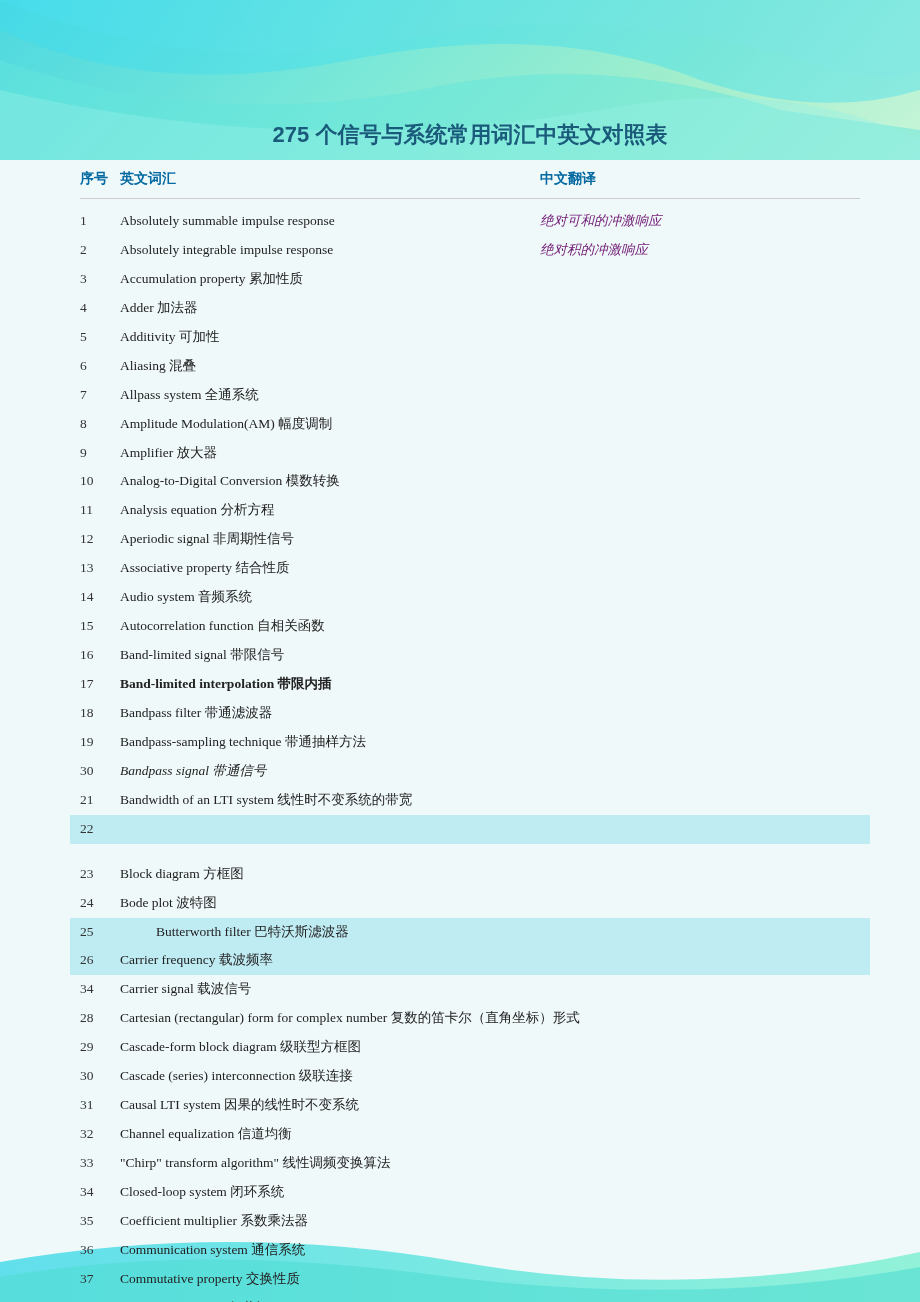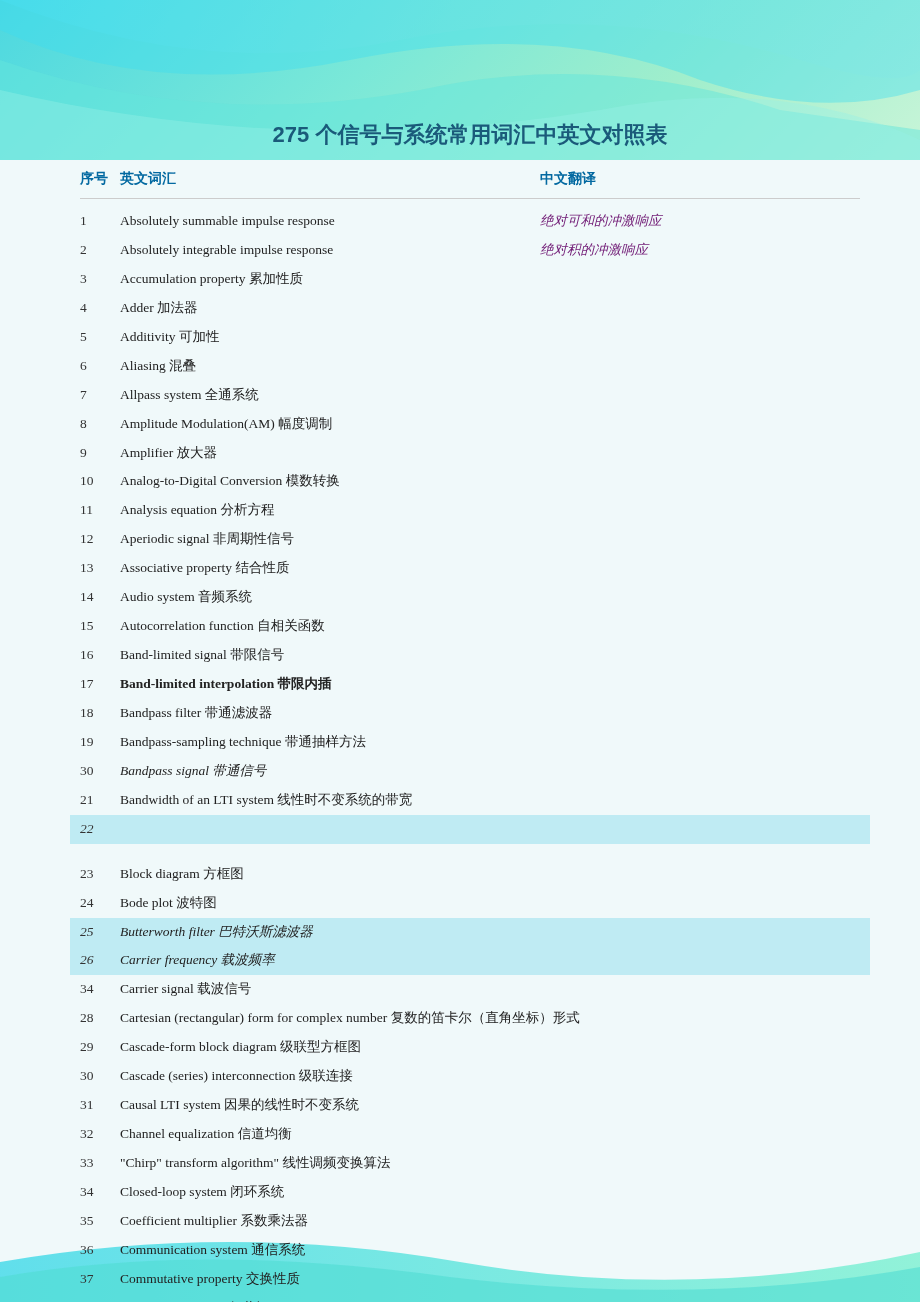--- a/index.html
+++ b/index.html
@@ -69,21 +69,20 @@
       padding: 3px 0;
       font-size: 13.5px;
       line-height: 1.7;
       color: #222;
     }
 
     .table-row.highlight-blue {
       background-color: rgba(100, 210, 230, 0.35);
       margin: 0 -10px;
       padding: 3px 10px;
-      font-style: italic;
     }
 
     .row-num {
       width: 40px;
       flex-shrink: 0;
       color: #333;
     }
 
     .row-en {
       width: 420px;
@@ -223,21 +222,21 @@
       <div class="table-row">
         <div class="row-num">23</div>
         <div class="row-en" style="width: auto; flex: 1 1 0%; margin-top: 16px;">Block diagram  方框图</div>
       </div>
       <div class="table-row">
         <div class="row-num">24</div>
         <div class="row-en" style="width: auto; flex: 1 1 0%;">Bode plot  波特图</div>
       </div>
       <div class="table-row highlight-blue">
         <div class="row-num">25</div>
-        <div class="row-en" style="width: auto; flex: 1 1 0%;">Butterworth filter  巴特沃斯滤波器</div>
+        <div class="row-en" style="width: auto; flex: 1 1 0%; margin-left: 36px;">Butterworth filter  巴特沃斯滤波器</div>
       </div>
       <div class="table-row highlight-blue">
         <div class="row-num">26</div>
         <div class="row-en" style="width: auto; flex: 1 1 0%;">Carrier frequency  载波频率</div>
       </div>
       <div class="table-row">
         <div class="row-num">34</div>
         <div class="row-en" style="width: auto; flex: 1 1 0%;">Carrier signal  载波信号</div>
       </div>
       <div class="table-row">

